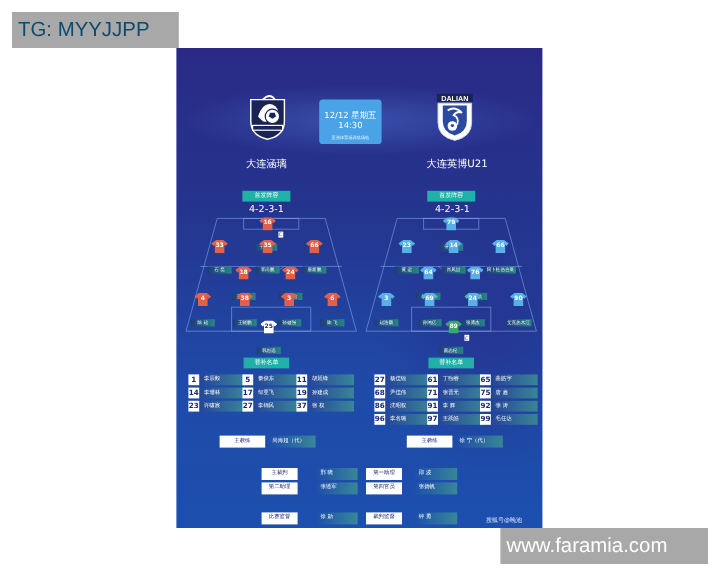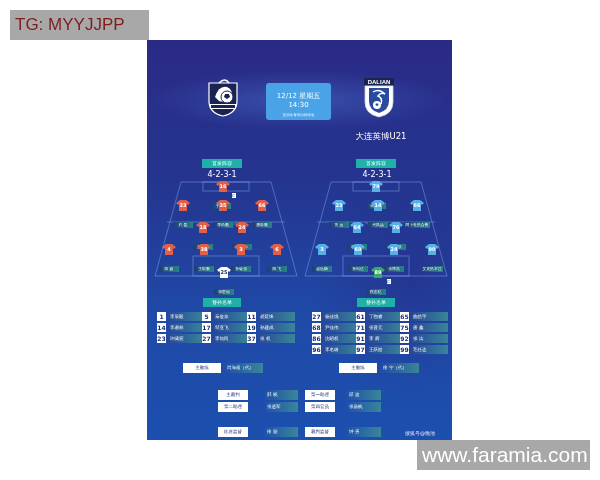--- a/index.html
+++ b/index.html
@@ -1,37 +1,37 @@
 <!DOCTYPE html>
 <html><head>
 <meta charset="utf-8">
 <style>
   * { box-sizing: border-box; margin: 0; padding: 0; }
   html, body { width: 600px; height: 480px; background: #ffffff; overflow: hidden; position: relative;
     font-family: "DejaVu Sans", "Liberation Sans", sans-serif; }
 
   .watermark-top { position: absolute; left: 10px; top: 10px; width: 139px; height: 30px; background: #a8a8a8;
-    color: #7f1d1d; font-family: "Liberation Sans", sans-serif; font-size: 17px; line-height: 30px; padding-left: 5px; z-index: 5; }
+    color: #0c4a6e; font-family: "Liberation Sans", sans-serif; font-size: 17px; line-height: 30px; padding-left: 5px; z-index: 5; }
   .watermark-bottom { position: absolute; left: 417px; top: 440px; width: 173px; height: 30px; background: #a8a8a8;
-    color: #ffffff; font-family: "Liberation Sans", sans-serif; font-size: 21px; line-height: 30px; padding-left: 5px; z-index: 5; }
+    color: #ffffff; font-family: "Liberation Sans", sans-serif; font-size: 17px; line-height: 30px; padding-left: 5px; z-index: 5; }
 
   .poster { position: absolute; left: 147px; top: 40px; width: 305px; height: 400px; overflow: hidden;
     background: linear-gradient(180deg, #2a2a86 0%, #24358f 35%, #1f4aa8 70%, #1c4fae 100%); }
   .poster::before { content: ""; position: absolute; left: 0; top: 30px; width: 305px; height: 60px;
     background: radial-gradient(ellipse at center, rgba(90,140,230,0.35) 0%, rgba(0,0,0,0) 70%); }
   .poster::after { content: ""; position: absolute; right: -60px; top: 120px; width: 200px; height: 240px;
     background: radial-gradient(ellipse at center, rgba(40,40,130,0.5) 0%, rgba(0,0,0,0) 70%); }
 
   .title { position: absolute; left: 0; top: 6px; width: 305px; text-align: center; color: #ffffff; font-size: 13px; font-weight: bold; letter-spacing: 0.5px; z-index: 2; }
 
   .logo { position: absolute; width: 36px; height: 40px; z-index: 2; }
   .logo-home { left: 58px; top: 37px; }
   .logo-away { left: 214px; top: 38px; }
 
-  .match-box { position: absolute; left: 119px; top: 43px; width: 65px; height: 37px; background: #4aa3e6; border-radius: 3px; z-index: 2;
+  .match-box { position: absolute; left: 119px; top: 43px; width: 52px; height: 37px; background: #4aa3e6; border-radius: 3px; z-index: 2;
     text-align: center; color: #ffffff; }
   .match-time { font-size: 7px; margin-top: 8px; }
   .match-venue { font-size: 3.5px; margin-top: 4px; color: #e8f4ff; }
 
   .team-name { position: absolute; top: 91px; color: #ffffff; font-size: 8.5px; z-index: 2; text-align: center; width: 100px; }
   .team-home { left: 25px; }
   .team-away { left: 184px; }
 
   .tag { position: absolute; height: 9px; background: #20b0a8; color: #ffffff; font-size: 5px; line-height: 9px; text-align: center; z-index: 2; }
   .formation { position: absolute; color: #ffffff; font-size: 8px; text-align: center; width: 60px; z-index: 2; }
@@ -89,20 +89,21 @@
       <rect x="3" y="0" width="30" height="7" fill="#1a2450"></rect>
       <text x="18" y="6" font-size="6" font-weight="bold" fill="#ffffff" text-anchor="middle" font-family="Liberation Sans, sans-serif">DALIAN</text>
       <path d="M4 8 L32 8 L32 24 Q32 36 18 39 Q4 36 4 24 Z" fill="#ffffff" stroke="#c9d4ea" stroke-width="0.8"></path>
       <path d="M8 10 L28 10 L28 23 Q28 32 18 35 Q8 32 8 23 Z" fill="#2a4aa0"></path>
       <path d="M12 14 Q18 10 24 16 Q20 14 17 18 Q22 20 20 26" fill="none" stroke="#ffffff" stroke-width="1.5"></path>
       <circle cx="16" cy="27" r="4" fill="#ffffff"></circle>
       <path d="M15 25.5 l2 0 l0.6 1.6 l-1.6 1 l-1.6 -1 z" fill="#2a4aa0"></path>
     </svg>
   </div>
 
+  <div class="team-name team-home">大连涵璃</div>
   <div class="team-name team-away">大连英博U21</div>
 
   <div class="tag" style="left:55px; top:119px; width:40px;">首发阵容</div>
   <div class="tag" style="left:209px; top:119px; width:40px;">首发阵容</div>
   <div class="formation" style="left:45px; top:130px;">4-2-3-1</div>
   <div class="formation" style="left:200px; top:130px;">4-2-3-1</div>
 
   <svg class="pitch" style="left:6px; top:140px;" width="146" height="110" viewBox="0 0 146 110">
     <g fill="none" stroke="rgba(140,180,240,0.55)" stroke-width="0.8">
       <path d="M28 2 L118 2 L144 96 L2 96 Z"></path>

